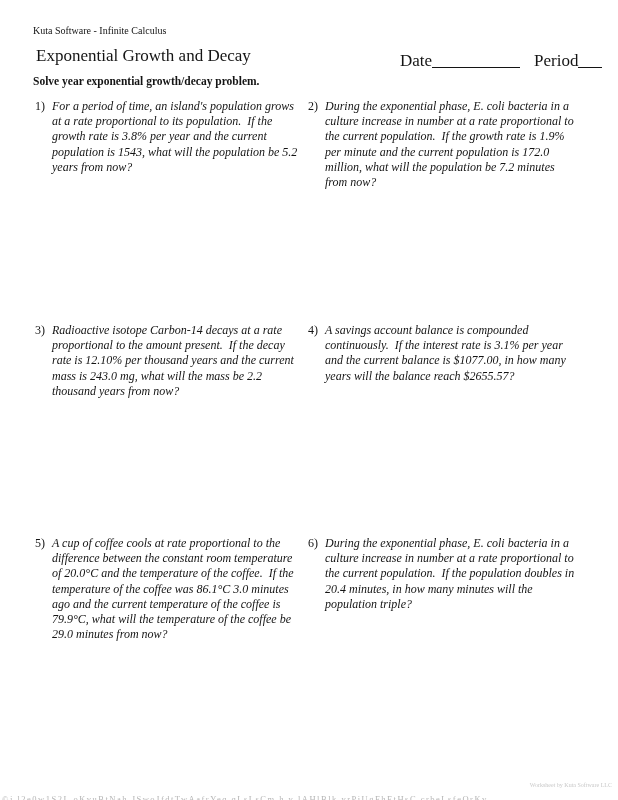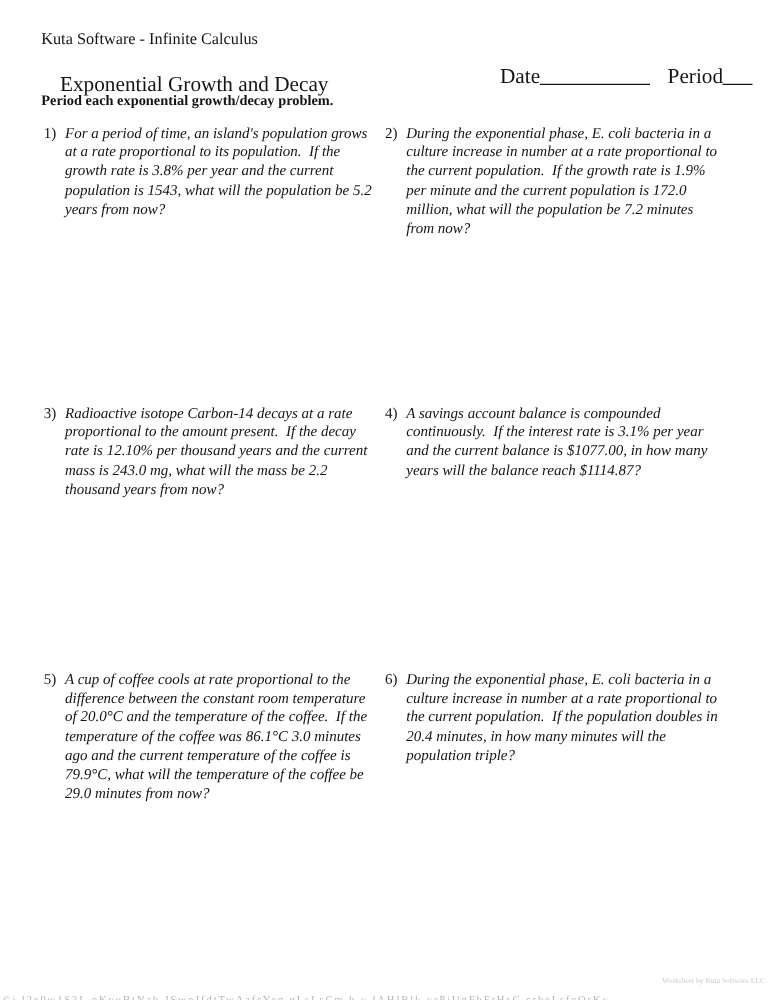--- a/index.html
+++ b/index.html
@@ -13,21 +13,21 @@
     height: 800px;
     background: #ffffff;
     overflow: hidden;
     font-family: "Liberation Serif", "DejaVu Serif", serif;
     color: #141414;
   }
   .brand {
     position: absolute;
     left: 33px;
     top: 24px;
-    font-size: 13px;
+    font-size: 10px;
     line-height: 14px;
     white-space: nowrap;
   }
   .name-line {
     position: absolute;
     left: 340px;
     top: 24px;
     font-size: 11.5px;
     line-height: 14px;
     white-space: nowrap;
@@ -38,21 +38,21 @@
     height: 10px;
     vertical-align: -2px;
   }
   .name-blank { width: 214px; }
   .date-blank { width: 88px; }
   .period-blank { width: 24px; }
   .title {
     position: absolute;
     left: 32px;
     top: 41px;
-    margin: 16px;
+    margin: 4px;
     font-size: 17px;
     font-weight: normal;
     line-height: 21px;
     white-space: nowrap;
   }
   .date-period {
     position: absolute;
     left: 400px;
     top: 54px;
     font-size: 17px;
@@ -120,40 +120,40 @@
 
   <div class="brand">Kuta Software - Infinite Calculus</div>
 
 
   <h1 class="title">Exponential Growth and Decay</h1>
 
   <div class="date-period">
     <span>Date</span><span class="blank date-blank"></span><span class="period-label">Period</span><span class="blank period-blank"></span>
   </div>
 
-  <div class="instruction">Period each exponential growth/decay problem.</div>
+  <div class="instruction">Solve year exponential growth/decay problem.</div>
 
   <div class="problem pos-1">
     <span class="pnum">1)</span>
     <span class="ptext">For a period of time, an island's population grows at a rate proportional to its population.  If the growth rate is 3.8% per year and the current population is 1543, what will the population be 5.2 years from now?</span>
   </div>
 
   <div class="problem pos-2">
     <span class="pnum">2)</span>
     <span class="ptext">During the exponential phase, E. coli bacteria in a culture increase in number at a rate proportional to the current population.  If the growth rate is 1.9% per minute and the current population is 172.0 million, what will the population be 7.2 minutes from now?</span>
   </div>
 
   <div class="problem pos-3">
     <span class="pnum">3)</span>
     <span class="ptext">Radioactive isotope Carbon-14 decays at a rate proportional to the amount present.  If the decay rate is 12.10% per thousand years and the current mass is 243.0 mg, what will the mass be 2.2 thousand years from now?</span>
   </div>
 
   <div class="problem pos-4">
     <span class="pnum">4)</span>
-    <span class="ptext">A savings account balance is compounded continuously.  If the interest rate is 3.1% per year and the current balance is $1077.00, in how many years will the balance reach $1114.87?</span>
+    <span class="ptext">A savings account balance is compounded continuously.  If the interest rate is 3.1% per year and the current balance is $1077.00, in how many years will the balance reach $2655.57?</span>
   </div>
 
   <div class="problem pos-5">
     <span class="pnum">5)</span>
     <span class="ptext">A cup of coffee cools at rate proportional to the difference between the constant room temperature of 20.0°C and the temperature of the coffee.  If the temperature of the coffee was 86.1°C 3.0 minutes ago and the current temperature of the coffee is 79.9°C, what will the temperature of the coffee be 29.0 minutes from now?</span>
   </div>
 
   <div class="problem pos-6">
     <span class="pnum">6)</span>
     <span class="ptext">During the exponential phase, E. coli bacteria in a culture increase in number at a rate proportional to the current population.  If the population doubles in 20.4 minutes, in how many minutes will the population triple?</span>

